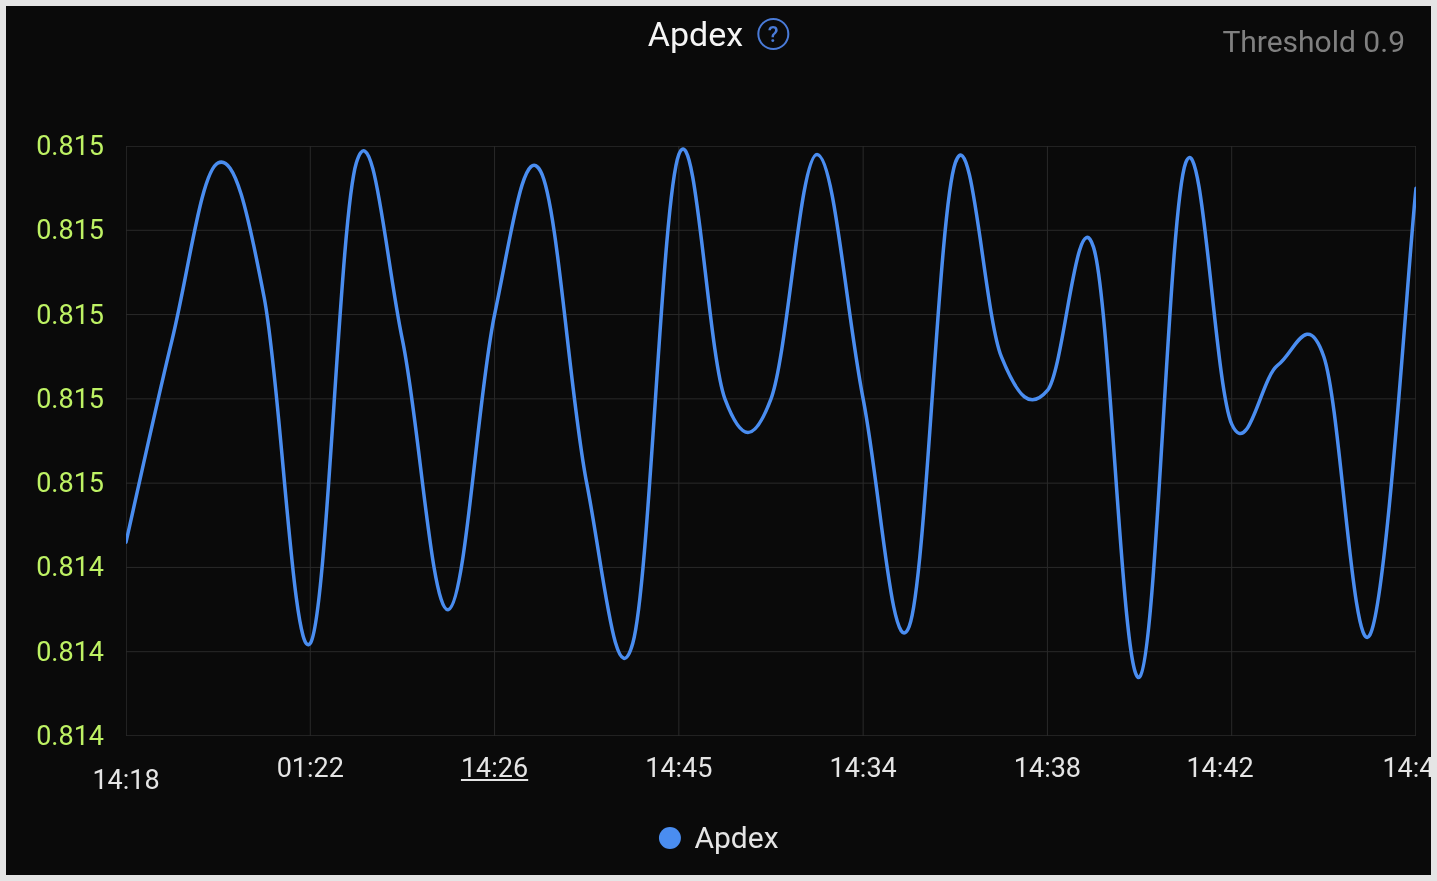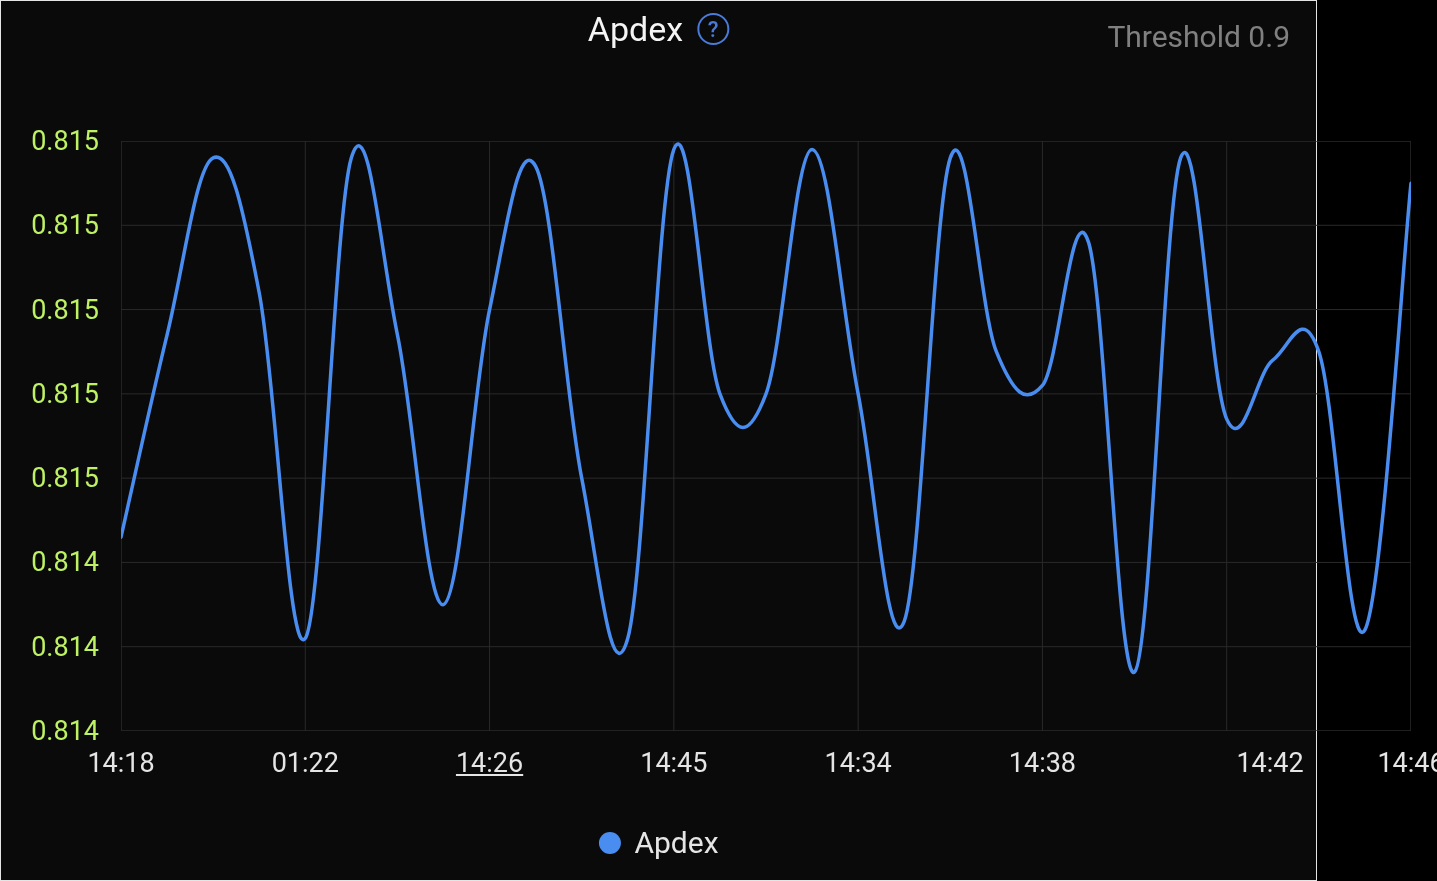--- a/index.html
+++ b/index.html
@@ -5,25 +5,25 @@
   html, body {
     margin: 0;
     padding: 0;
     width: 1437px;
     height: 881px;
     background: #000;
     font-family: -apple-system, BlinkMacSystemFont, "Segoe UI", Roboto, Helvetica, Arial, sans-serif;
   }
   .panel {
     position: relative;
-    width: 1317px;
+    width: 1437px;
     height: 881px;
     background: #0a0a0a;
     box-sizing: border-box;
-    border: 1px solid #e5e5e5;
+    border: 6px solid #e5e5e5;
   }
   .header {
     position: absolute;
     top: 8px;
     left: 0;
     width: 100%;
     height: 48px;
   }
   .title-wrap {
     position: absolute;
@@ -173,27 +173,27 @@
           <line y1="0" y2="590" x1="921.4285714285714" x2="921.4285714285714"></line>
           <line y1="0" y2="590" x1="1105.7142857142856" x2="1105.7142857142856"></line>
           <line y1="0" y2="590" x1="1290" x2="1290"></line>
         </g>
       <rect x="0" y="0" width="1290" height="590" fill="none" class="axis-border"></rect>
       <path id="series-path" class="series-line" d="M 0 396.1428571428571 C 8.446428571428571 359.0571428571428, 29.178571428571427 263.3928571428571, 46.07142857142857 193.85714285714283 C 62.96428571428571 124.32142857142856, 75.25 24.58333333333336, 92.14285714285714 16.85714285714289 C 109.03571428571428 9.130952380952419, 121.32142857142856 63.635714285714286, 138.2142857142857 151.71428571428572 C 155.10714285714283 239.79285714285714, 167.39285714285714 522.0095238095238, 184.28571428571428 497.2857142857143 C 201.17857142857142 472.56190476190477, 213.46428571428572 72.48571428571432, 230.35714285714286 16.85714285714289 C 247.25 -38.77142857142855, 259.5357142857142 111.95952380952379, 276.4285714285714 193.85714285714283 C 293.32142857142856 275.7547619047619, 305.60714285714283 468.20714285714286, 322.5 463.57142857142856 C 339.39285714285717 458.93571428571425, 351.6785714285714 248.92380952380952, 368.57142857142856 168.57142857142856 C 385.4642857142857 88.21904761904759, 397.75 -5.619047619047695, 414.64285714285717 25.28571428571422 C 431.53571428571433 56.19047619047613, 443.82142857142856 250.6095238095238, 460.7142857142857 337.14285714285717 C 477.6071428571429 423.6761904761905, 489.89285714285717 557.55, 506.7857142857143 497.2857142857143 C 523.6785714285714 437.02142857142854, 535.9642857142857 53.24047619047621, 552.8571428571428 8.428571428571445 C 569.7499999999999 -36.38333333333332, 582.0357142857143 208.04523809523812, 598.9285714285714 252.8571428571429 C 615.8214285714286 297.66904761904766, 628.1071428571429 297.66904761904766, 645 252.8571428571429 C 661.8928571428571 208.04523809523812, 674.1785714285714 8.428571428571445, 691.0714285714286 8.428571428571445 C 707.9642857142857 8.428571428571445, 720.25 166.32380952380953, 737.1428571428571 252.8571428571429 C 754.0357142857142 339.39047619047625, 766.3214285714286 523.6952380952381, 783.2142857142857 480.42857142857144 C 800.1071428571428 437.1619047619048, 812.3928571428572 66.30476190476196, 829.2857142857143 16.85714285714289 C 846.1785714285714 -32.590476190476174, 858.4642857142858 168.99285714285708, 875.3571428571429 210.71428571428567 C 892.25 252.43571428571425, 904.5357142857143 264.5166666666667, 921.4285714285714 244.4285714285715 C 938.3214285714286 224.34047619047627, 950.6071428571429 48.604761904761936, 967.5 101.14285714285717 C 984.3928571428571 153.6809523809524, 996.6785714285714 546.452380952381, 1013.5714285714286 531 C 1030.4642857142858 515.547619047619, 1042.75 63.21428571428575, 1059.642857142857 16.85714285714289 C 1076.5357142857142 -29.49999999999997, 1088.8214285714284 241.05714285714282, 1105.7142857142856 278.1428571428571 C 1122.6071428571427 315.2285714285714, 1134.8928571428573 231.50476190476186, 1151.7857142857144 219.1428571428571 C 1168.6785714285716 206.78095238095236, 1180.9642857142858 161.2666666666666, 1197.857142857143 210.71428571428567 C 1214.75 260.16190476190474, 1227.0357142857144 519.7619047619048, 1243.9285714285716 488.8571428571429 C 1260.8214285714287 457.95238095238096, 1281.5535714285716 124.04047619047617, 1290 42.14285714285711"></path>
     </svg>
   </div>
 
   <div class="x-ticks" id="x-ticks">
-      <div class="x-tick" style="left: 0px;">14:18</div>
+      <div class="x-tick" style="left: 0px; margin-top: 12px;">14:18</div>
       <div class="x-tick" style="left: 184.286px;">01:22</div>
       <div class="x-tick" style="left: 368.571px; text-decoration: underline;">14:26</div>
       <div class="x-tick" style="left: 552.857px;">14:45</div>
       <div class="x-tick" style="left: 737.143px;">14:34</div>
       <div class="x-tick" style="left: 921.429px;">14:38</div>
-      <div class="x-tick" style="left: 1149px;">14:42</div>
+      <div class="x-tick" style="left: 1094px;">14:42</div>
       <div class="x-tick" style="left: 1290px;">14:46</div>
     </div>
 
   <div class="legend">
     <span class="legend-dot"></span>
     <span class="legend-label">Apdex</span>
   </div>
 
 </div>
 

